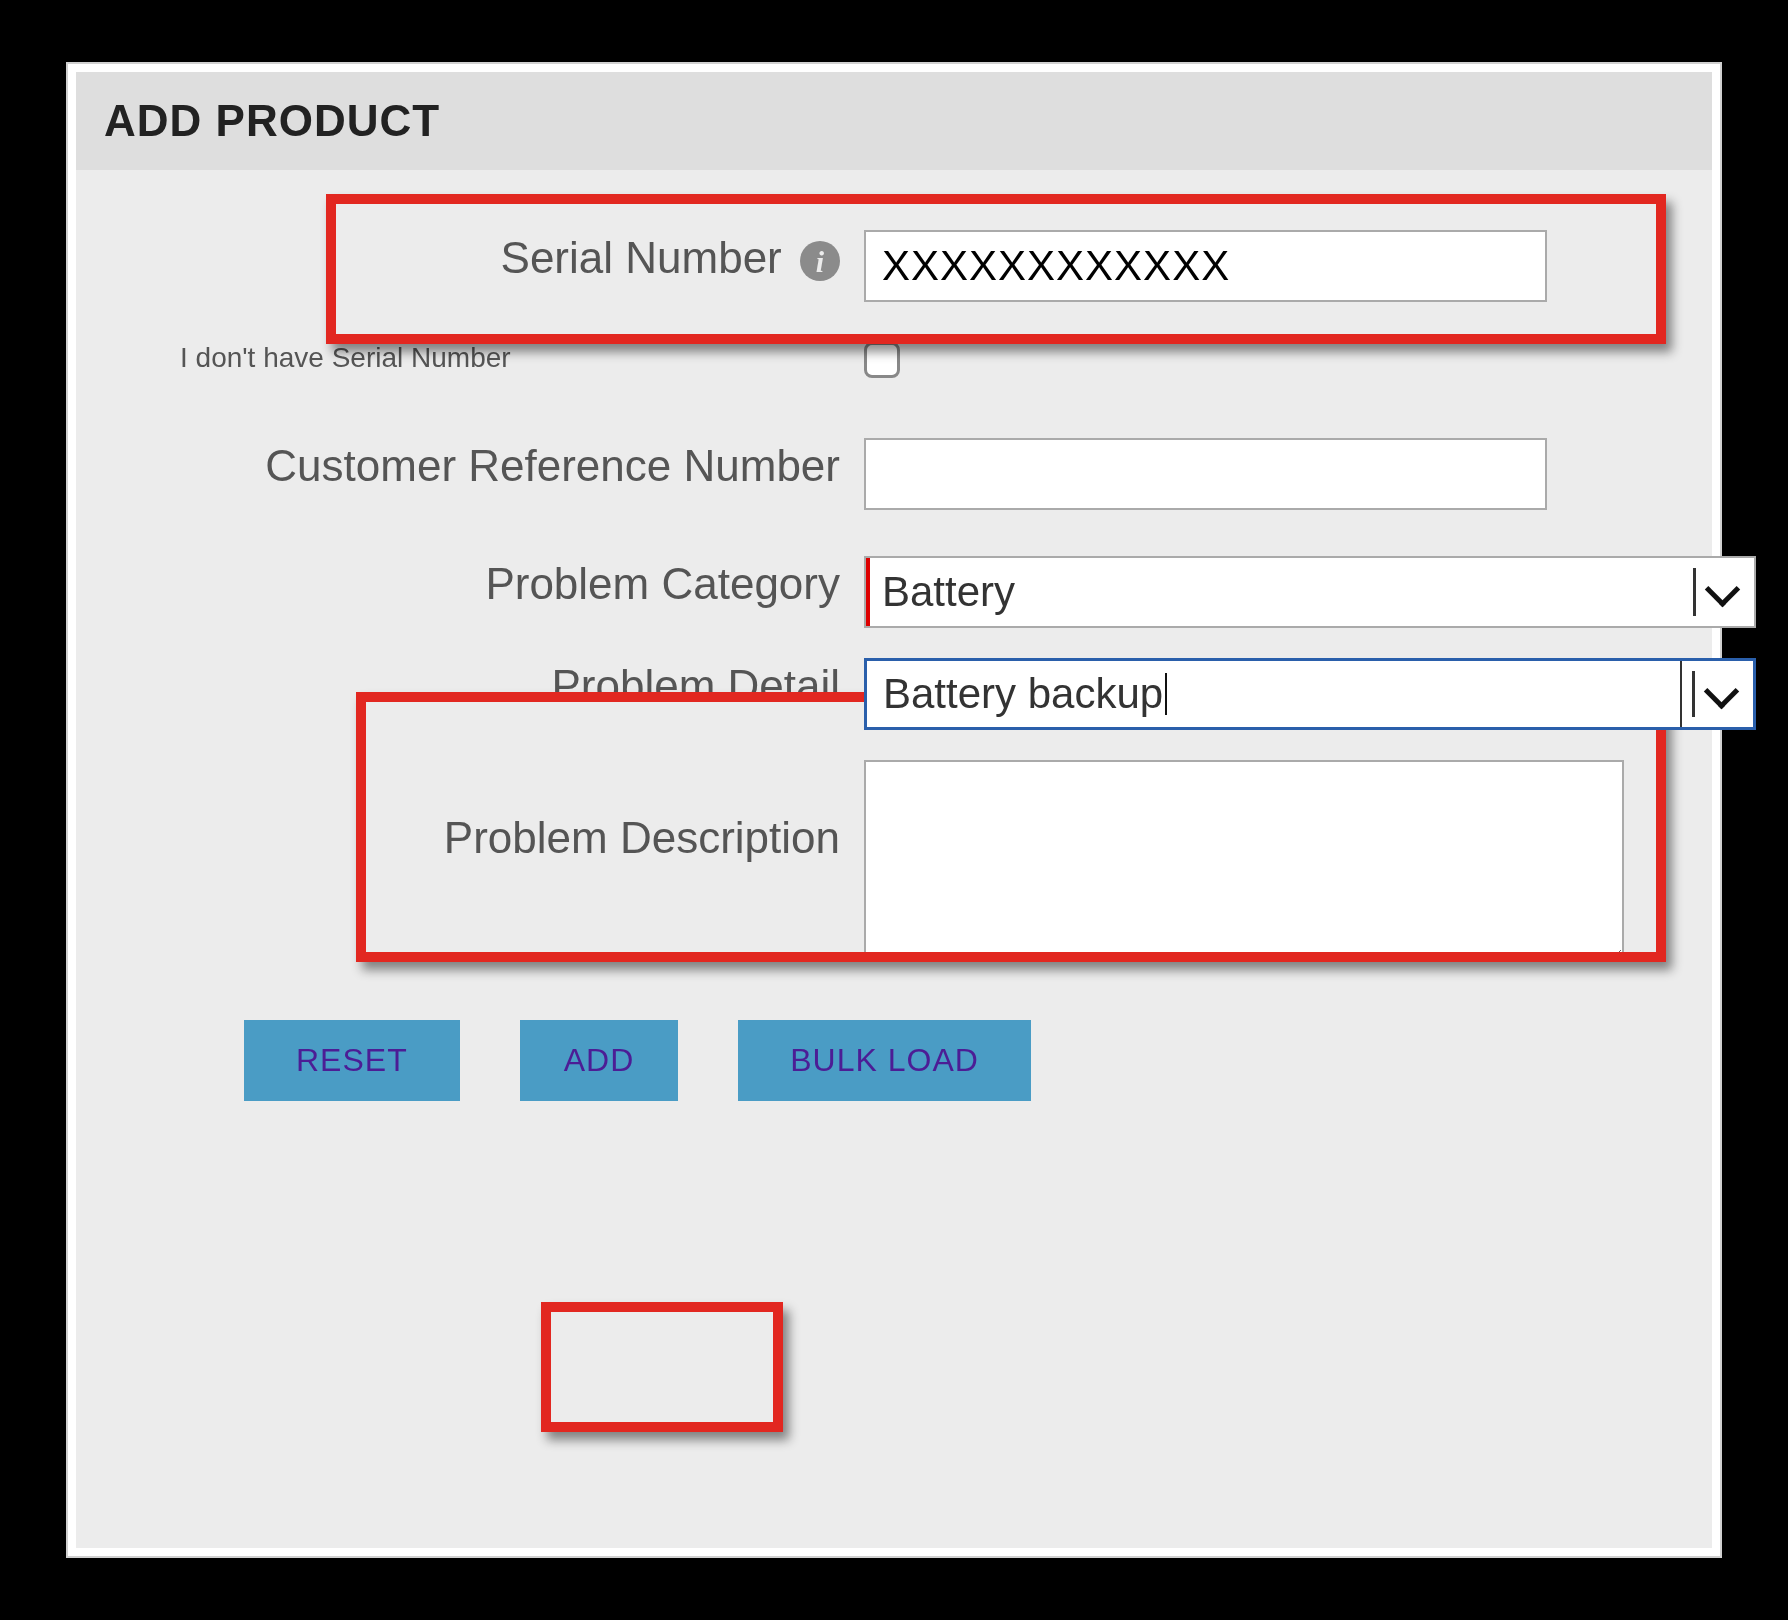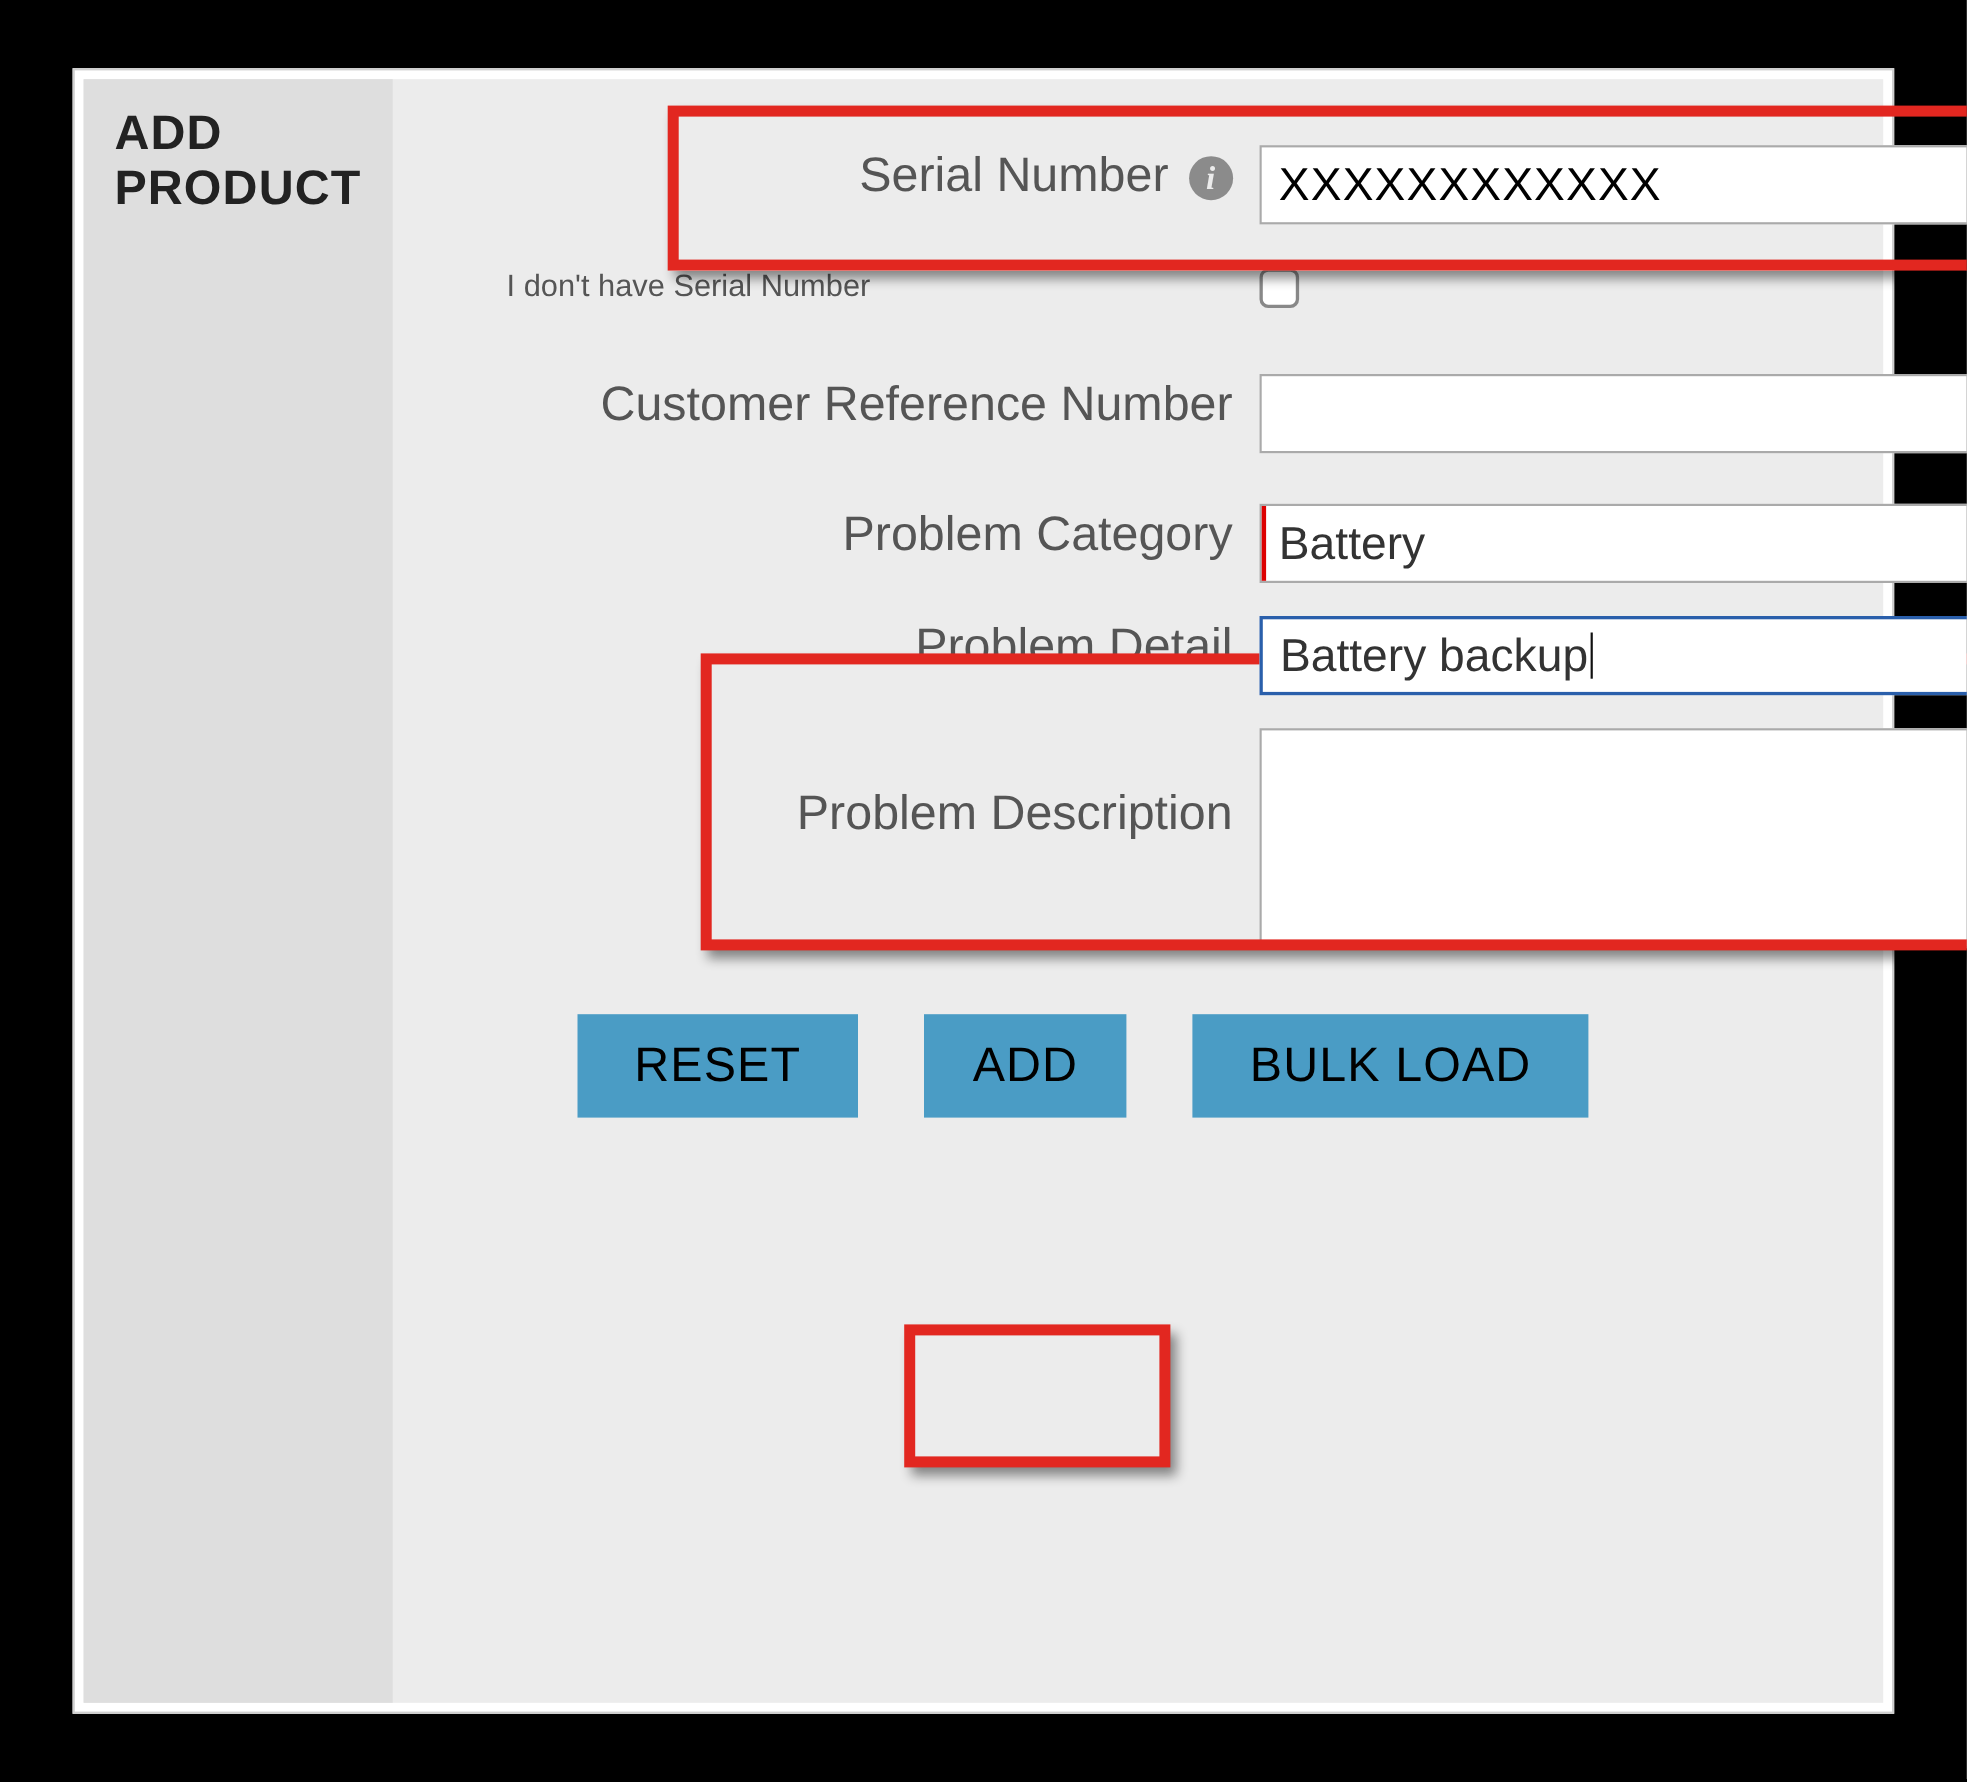--- a/index.html
+++ b/index.html
@@ -24,21 +24,21 @@
     border: 2px solid #d0d0d0;
     width: 100%;
     height: 100%;
     padding: 8px;
   }
   .card {
     background: #ececec;
     width: 100%;
     height: 100%;
     display: flex;
-    flex-direction: row;
+    flex-direction: column;
   }
   .card-header {
     background: #dedede;
     padding: 24px 28px;
     font-size: 44px;
     font-weight: 700;
     color: #222;
     letter-spacing: 1px;
   }
   .card-body {
@@ -153,22 +153,22 @@
   }
   .btn-row {
     display: flex;
     gap: 60px;
     margin-top: 60px;
     padding-left: 120px;
     align-items: center;
   }
   .btn {
     background: #4a9cc5;
-    color: #000000;
-    font-size: 44px;
+    color: #4c1d95;
+    font-size: 32px;
     letter-spacing: 1px;
     border: none;
     padding: 22px 52px;
     cursor: pointer;
   }
   .btn.small { padding: 22px 44px; }
   .no-serial-label{
     flex:0 0 740px;
     text-align:left;
     font-size:28px;

